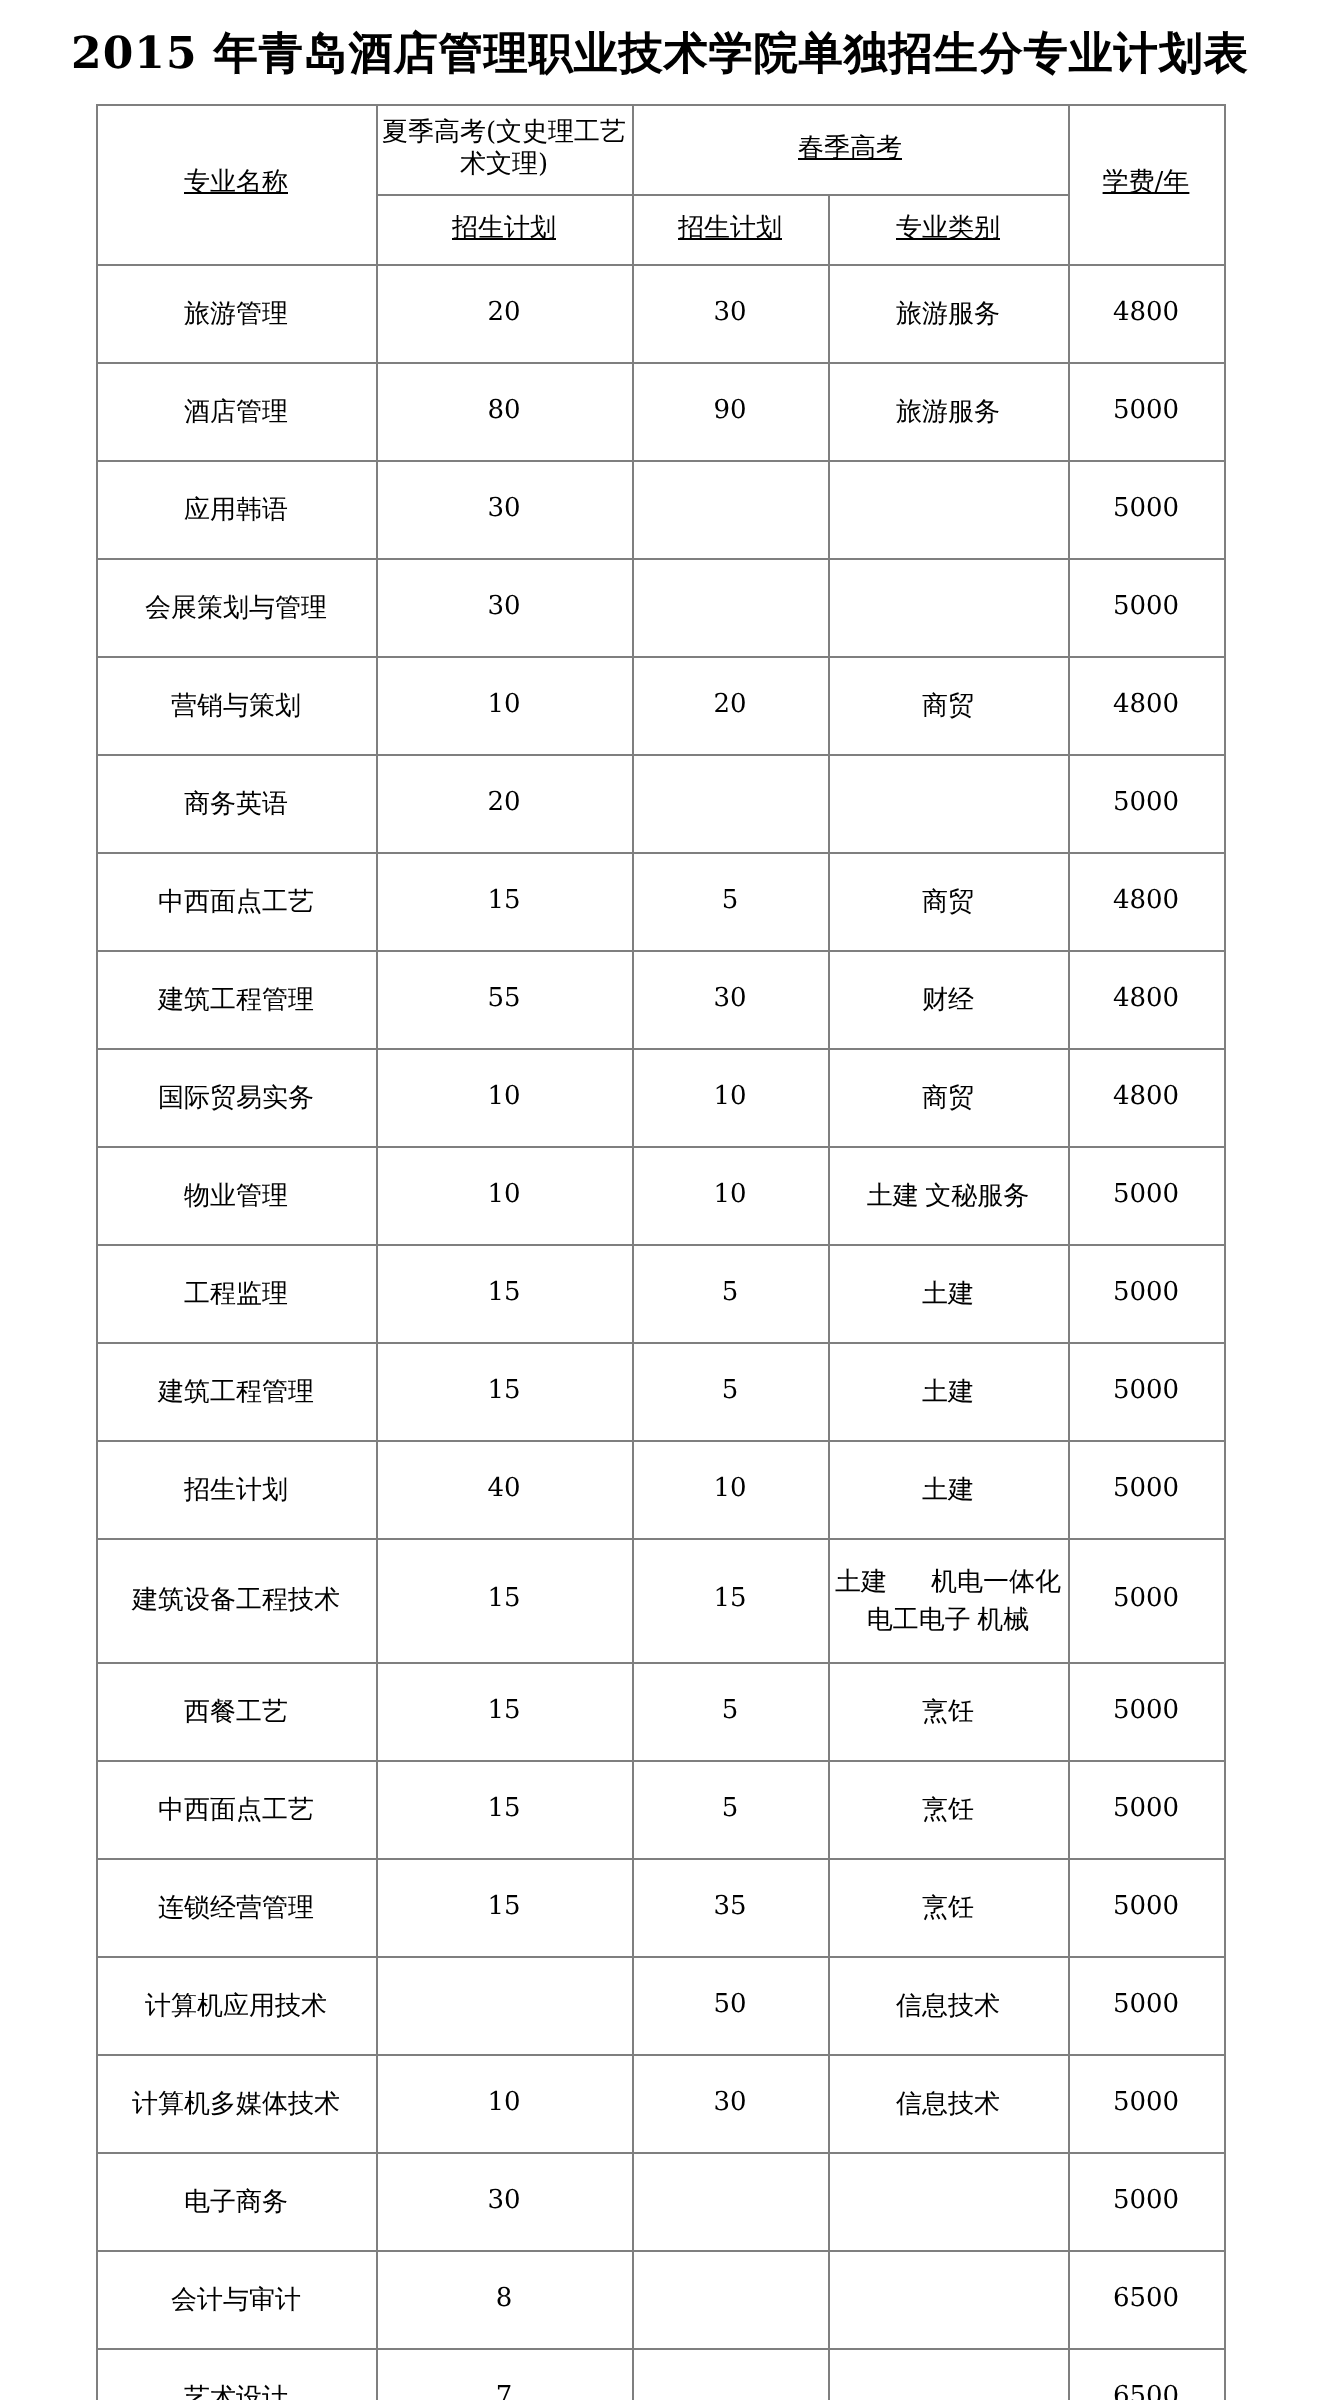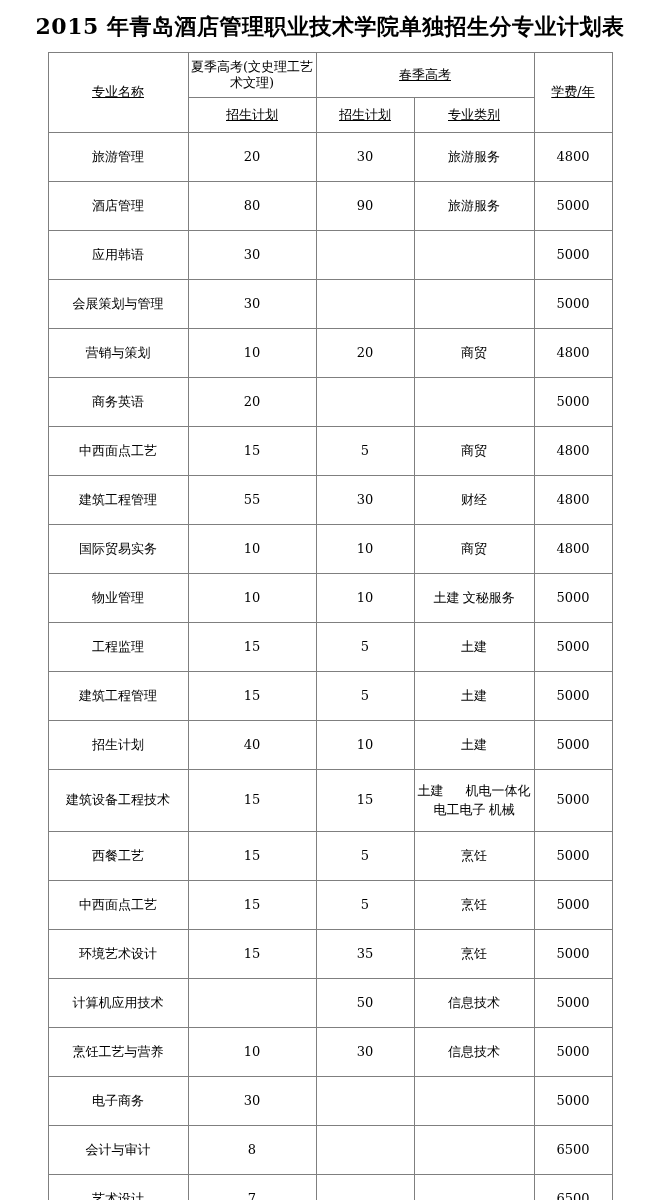--- a/index.html
+++ b/index.html
@@ -224,35 +224,35 @@
         <td class="num">5000</td>
       </tr>
       <tr class="body-row">
         <td class="row-major">中西面点工艺</td>
         <td class="num">15</td>
         <td class="num">5</td>
         <td class="cat">烹饪</td>
         <td class="num">5000</td>
       </tr>
       <tr class="body-row">
-        <td class="row-major">环境艺术设计</td>
+        <td class="row-major">连锁经营管理</td>
         <td class="num">15</td>
         <td class="num">35</td>
         <td class="cat">烹饪</td>
         <td class="num">5000</td>
       </tr>
       <tr class="body-row">
         <td class="row-major">计算机应用技术</td>
         <td class="num"></td>
         <td class="num">50</td>
         <td class="cat">信息技术</td>
         <td class="num">5000</td>
       </tr>
       <tr class="body-row">
-        <td class="row-major">烹饪工艺与营养</td>
+        <td class="row-major">计算机多媒体技术</td>
         <td class="num">10</td>
         <td class="num">30</td>
         <td class="cat">信息技术</td>
         <td class="num">5000</td>
       </tr>
       <tr class="body-row">
         <td class="row-major">电子商务</td>
         <td class="num">30</td>
         <td class="num"></td>
         <td class="cat"></td>

